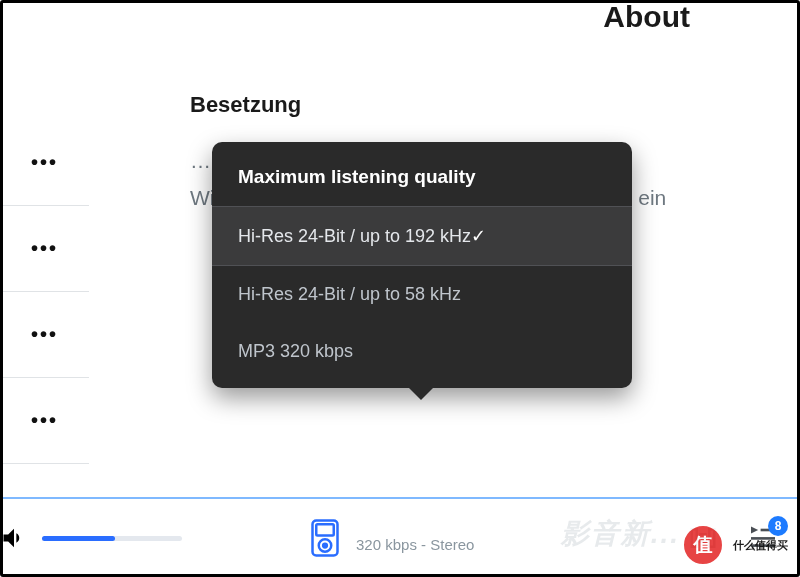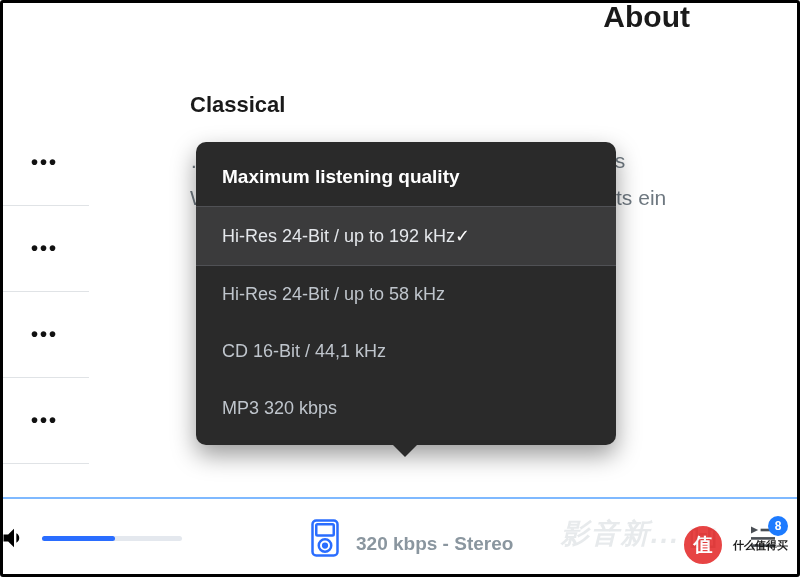--- a/index.html
+++ b/index.html
@@ -62,42 +62,42 @@
     .format-group {
       position: absolute;
       left: 310px;
       display: flex;
       align-items: center;
       gap: 16px;
       cursor: pointer;
     }
     .ipod-icon { color: #2a6dff; }
     .fmt-text .line1 { font-size: 17px; color: #6e7880; font-weight: 400;}
-    .fmt-text .line2 { font-size: 19px; color: #8a969f; margin-top:12px; font-weight:700;}
+    .fmt-text .line2 { font-size: 15px; color: #8a969f; margin-top:12px; font-weight:400;}
 
     .right-icons {
       position: absolute;
       right: 22px;
       display: flex;
       align-items: center;
       gap: 30px;
     }
     .lyric-icon, .queue-icon { color: #4a4f55; cursor: pointer; }
     .queue-wrap { position: relative; }
     .badge {
       position: absolute; top: -8px; right: -10px;
       width: 20px; height: 20px; border-radius: 50%;
       background: #1d7bff; color: #fff;
       font-size: 12px; font-weight: 700;
       display: flex; align-items: center; justify-content: center;
     }
 
     .popover {
       position: absolute;
-      left: 196px; top: 142px;
+      left: 212px; top: 142px;
       width: 420px;
       background: #2a2a2a;
       border-radius: 10px;
       color: #e9ecef;
       box-shadow: 0 10px 24px rgba(0,0,0,.4);
       padding-bottom: 8px;
       z-index: 20;
     }
     .popover-title { font-size: 19px; font-weight: 700; padding: 24px 26px 18px; color: #fff;}
     .opt {
@@ -154,35 +154,32 @@
   <div class="sidebar-item">
       <span class="dots">•••</span>
     </div>
   <div class="sidebar-item">
       <span class="dots">•••</span>
     </div>
 </div>
 
 <div class="content">
   <h2 class="about-title">About</h2>
-  <div class="genre">Classical</div>
+  <div class="genre">Besetzung</div>
   <div class="desc">… n Besetzung … der 87-j… n die Wiener … s Wiener … äre der … enbürtig … hlend und …ts ein</div>
 </div>
 
 <div class="popover">
   <div class="popover-title">Maximum listening quality</div>
   <div class="opt selected">
     <span>Hi-Res 24-Bit / up to 192 kHz</span>
     <span class="check">✓</span>
   </div>
   <div class="opt">
     <span>Hi-Res 24-Bit / up to 58 kHz</span>
-  </div>
-  <div class="opt">
-    <span>CD 16-Bit / 44,1 kHz</span>
   </div>
   <div class="opt">
     <span>MP3 320 kbps</span>
   </div>
   <div class="popover-arrow"></div>
 </div>
 
 <div class="player">
   <div class="vol-group">
     <svg class="vol-icon" width="28" height="28" viewBox="0 0 24 24" fill="currentColor">

